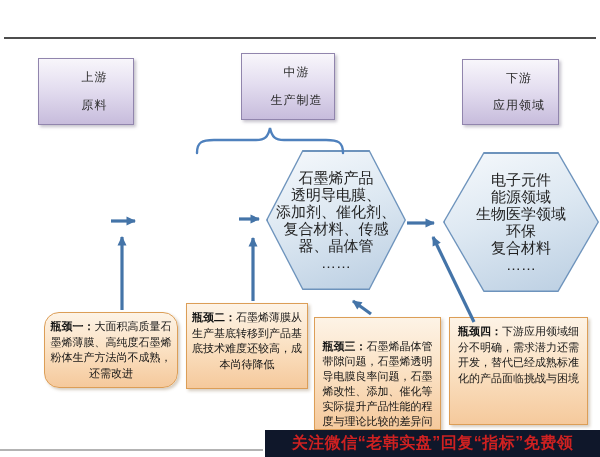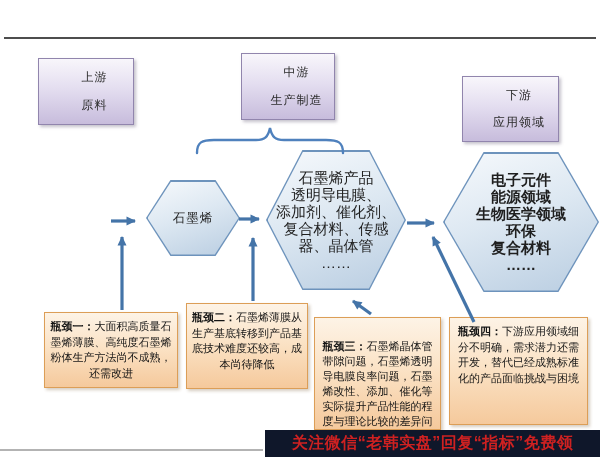--- a/index.html
+++ b/index.html
@@ -17,50 +17,50 @@
   
   .stage{
     position:absolute;display:flex;flex-direction:column;justify-content:space-evenly;
     align-items:center;text-align:center;
     background:linear-gradient(180deg,#f8f6fb 0%,#e4def0 45%,#c7bcdc 100%);
     border:1px solid #9185ad;box-shadow:2px 2px 3px rgba(90,80,110,0.35);
     font-size:12px;color:#2b2b2b;letter-spacing:1px;padding-left:17px;
   }
   #stage-up{left:38px;top:58px;width:77px;height:65px;}
   #stage-mid{left:233px;top:53px;width:75px;height:65px;margin-left:8px;}
-  #stage-down{left:462px;top:76px;width:78px;height:64px;}
+  #stage-down{left:462px;top:59px;width:78px;height:64px;}
   
   .hex{position:absolute;}
   .hex .shape,.hex .fill{
     position:absolute;
     clip-path:polygon(26% 0%,74% 0%,100% 50%,74% 100%,26% 100%,0% 50%);
   }
   .hex .shape{inset:0;background:#6d93bc;filter:drop-shadow(2px 2px 2px rgba(60,80,110,.35));}
   .hex .fill{inset:1.5px;background:linear-gradient(160deg,#f6f9fc 0%,#dde8f2 45%,#b9cde1 100%);}
   .hex .txt{
     position:relative;z-index:2;height:100%;display:flex;flex-direction:column;
     justify-content:center;align-items:center;text-align:center;
     font-size:15px;line-height:16px;color:#1f1f1f;
   }
   #hex1{left:11px;top:184px;width:100px;height:75px;}
   #hex2{left:146px;top:180px;width:94px;height:76px;}
   #hex2 .txt{font-size:12.5px;letter-spacing:1px;}
   #hex3{left:266px;top:150px;width:140px;height:140px;}
   #hex3 .txt{line-height:17px;}
   #hex4{left:443px;top:152px;width:156px;height:140px;}
-  #hex4 .txt{line-height:17px;font-weight:bold;}
+  #hex4 .txt{line-height:17px;}
   
   .bn{
     position:absolute;box-sizing:border-box;padding:6px 4px;
     background:linear-gradient(180deg,#fdf3e6 0%,#fbe3c6 45%,#f5c99c 100%);
     border:1px solid #dc9e57;box-shadow:2px 2px 3px rgba(120,90,50,0.3);
     font-size:11px;line-height:15.5px;text-align:center;color:#141414;
   }
   .bn b{font-weight:bold;}
-  #bn1{left:44px;top:312px;width:134px;height:76px;}
+  #bn1{left:44px;top:312px;width:134px;height:76px;border-radius:15px;}
   #bn2{left:186px;top:303px;width:122px;height:86px;}
   #bn3{left:314px;top:317px;width:127px;height:113px;line-height:15px;padding:21px 3px;}
   #bn4{left:449px;top:317px;width:139px;height:108px;}
   
   #connectors{position:absolute;inset:0;width:600px;height:457px;z-index:4;pointer-events:none;}
   #connectors .ln{stroke:#4474a8;stroke-width:3.2px;fill:none;}
   #connectors .br{stroke:#4f81bd;stroke-width:2.4px;fill:none;stroke-linecap:round;}
   
   .footer-bar{
     position:absolute;left:265px;top:430px;width:335px;height:27px;background:#0f172a;
@@ -83,27 +83,20 @@
   <div class="stage" id="stage-mid">
     <div>中游</div>
     <div>生产制造</div>
   </div>
   <div class="stage" id="stage-down">
     <div>下游</div>
     <div>应用领域</div>
   </div>
 
 
-  <div class="hex" id="hex2">
-    <div class="shape"></div>
-    <div class="fill"></div>
-    <div class="txt">
-      <div>石墨烯</div>
-    </div>
-  </div>
 
   <div class="hex" id="hex3">
     <div class="shape"></div>
     <div class="fill"></div>
     <div class="txt">
       <div>石墨烯产品</div>
       <div>透明导电膜、</div>
       <div>添加剂、催化剂、</div>
       <div>复合材料、传感</div>
       <div>器、晶体管</div>

